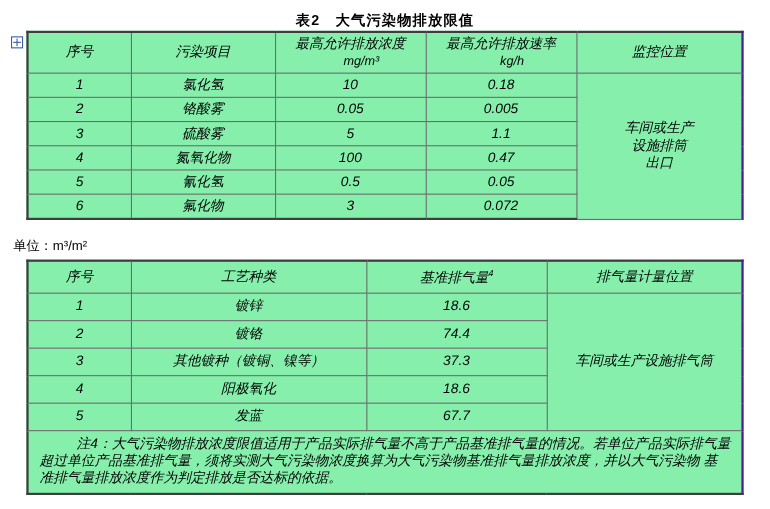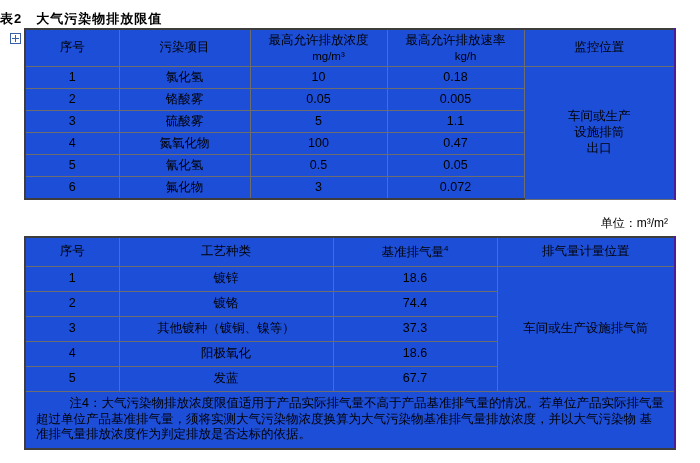--- a/index.html
+++ b/index.html
@@ -43,40 +43,42 @@
     height: 7px;
   }
   .anchor-mark::after {
     left: 1px;
     top: 4px;
     width: 7px;
     height: 1px;
   }
 
   .caption {
+    text-align: center;
     font-size: 13px;
     font-weight: bold;
     letter-spacing: 1px;
   }
   .caption .num {
     margin-right: 14px;
   }
 
   .units-line {
-    text-align: right;
-    padding-right: 32px;
+    text-align: left;
+    padding-right: 42px;
     font-size: 12px;
     margin-left: 12px;
   }
 
   table.doc {
     border-collapse: collapse;
     table-layout: fixed;
     margin: 0 auto;
-    background: #1d4ed8;
+    background: #86efac;
+    font-style: italic;
   }
   table.doc td, table.doc th {
     border: 1px solid #6d6d6d;
     text-align: center;
     vertical-align: middle;
     font-weight: normal;
     font-size: 12.5px;
     padding: 1px 2px;
     line-height: 1.25;
   }

